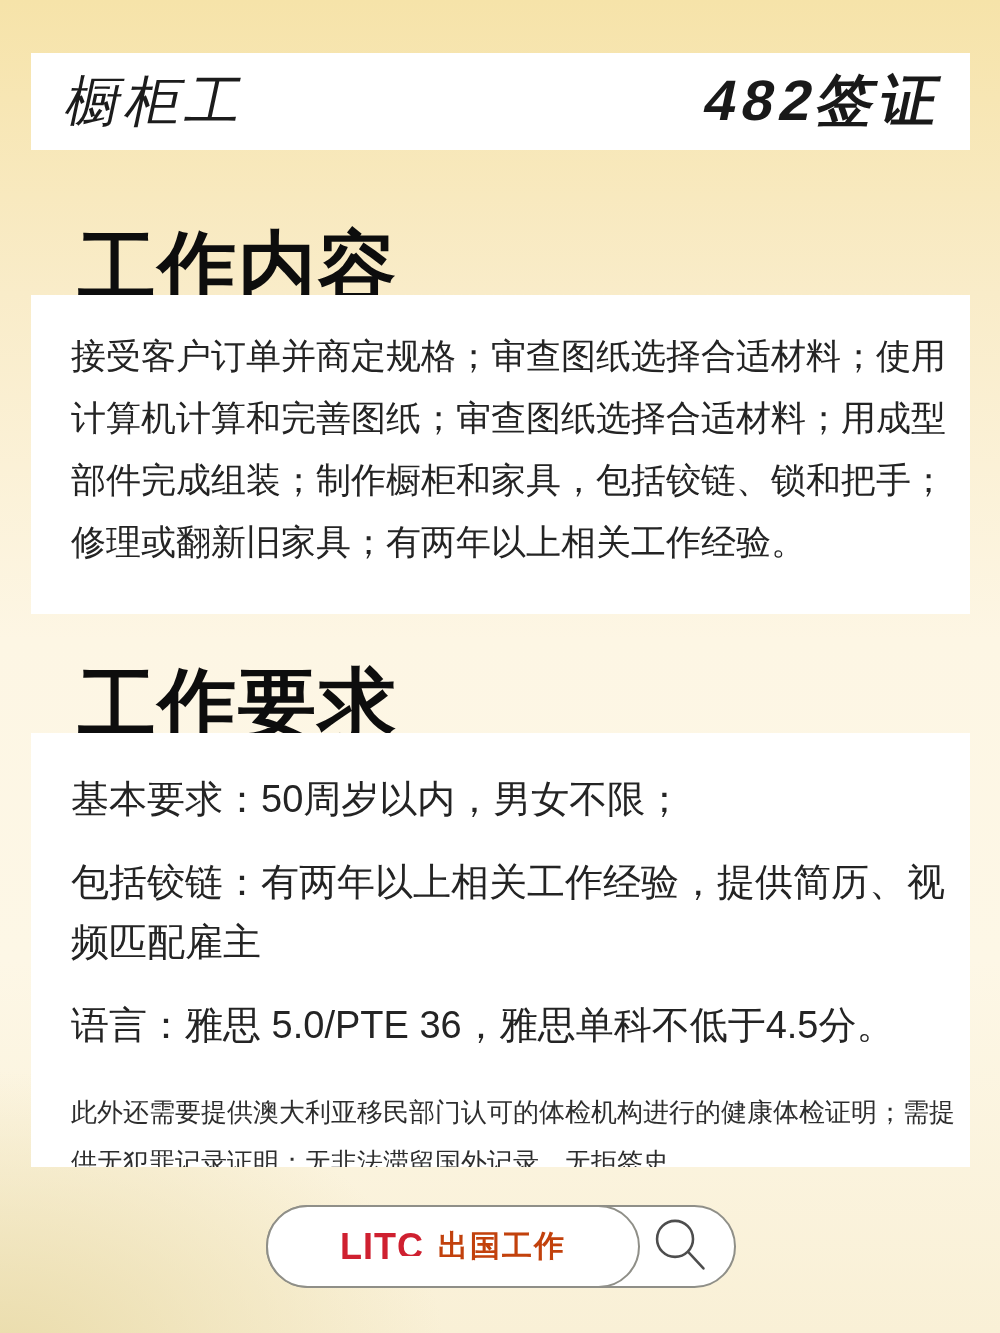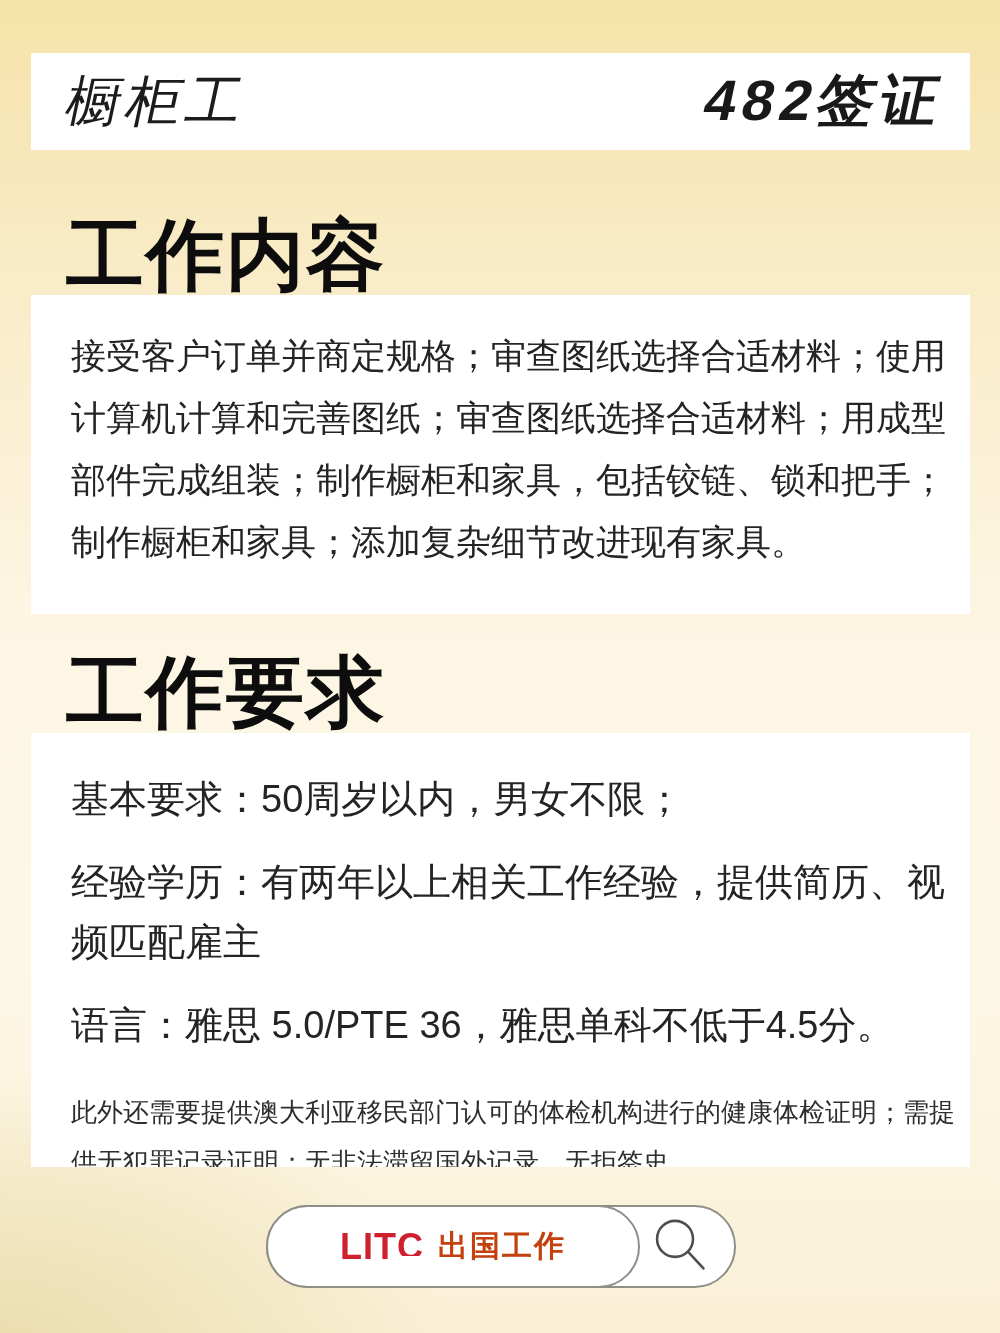--- a/index.html
+++ b/index.html
@@ -26,21 +26,21 @@
     font-size:55px;color:#1c1c1c;font-weight:400;letter-spacing:5px;
     transform:skewX(-12deg);white-space:nowrap;
   }
   .visa{
     font-size:57px;color:#191919;font-weight:700;letter-spacing:6px;
     transform:skewX(-12deg);white-space:nowrap;
   }
 
   
   .h{
-    position:absolute;left:66px;margin:0;color:#0d0d0d;
+    position:absolute;left:66px;margin:12px;color:#0d0d0d;
     font-size:78px;font-weight:900;letter-spacing:2px;line-height:1.0;white-space:nowrap;
   }
   .h1{top:216px;}
   .h2{top:653px;}
 
   
   .card1{top:295px;height:319px;padding:30px 10px 0 40px;}
   .pline{font-size:35px;line-height:62px;color:#242424;white-space:nowrap;}
 
   
@@ -86,30 +86,30 @@
     <div class="visa">482签证</div>
   </header>
 
   <h1 class="h h1">工作内容</h1>
 
   <section class="card card1">
     <div>
       <div class="pline">接受客户订单并商定规格；审查图纸选择合适材料；使用</div>
       <div class="pline">计算机计算和完善图纸；审查图纸选择合适材料；用成型</div>
       <div class="pline">部件完成组装；制作橱柜和家具，包括铰链、锁和把手；</div>
-      <div class="pline">制作橱柜和家具；添加复杂细节改进现有家具。</div>
+      <div class="pline">修理或翻新旧家具；有两年以上相关工作经验。</div>
     </div>
   </section>
 
   <h2 class="h h2">工作要求</h2>
 
   <section class="card card2">
     <div class="req">基本要求：50周岁以内，男女不限；</div>
     <div class="req">
-      <div>经验学历：有两年以上相关工作经验，提供简历、视</div>
+      <div>包括铰链：有两年以上相关工作经验，提供简历、视</div>
       <div>频匹配雇主</div>
     </div>
     <div class="req">语言：雅思 5.0/PTE 36，雅思单科不低于4.5分。</div>
     <div class="note">
       <div class="nline">此外还需要提供澳大利亚移民部门认可的体检机构进行的健康体检证明；需提</div>
       <div class="nline">供无犯罪记录证明；无非法滞留国外记录，无拒签史。</div>
     </div>
   </section>
 
   <footer class="brandpill">

